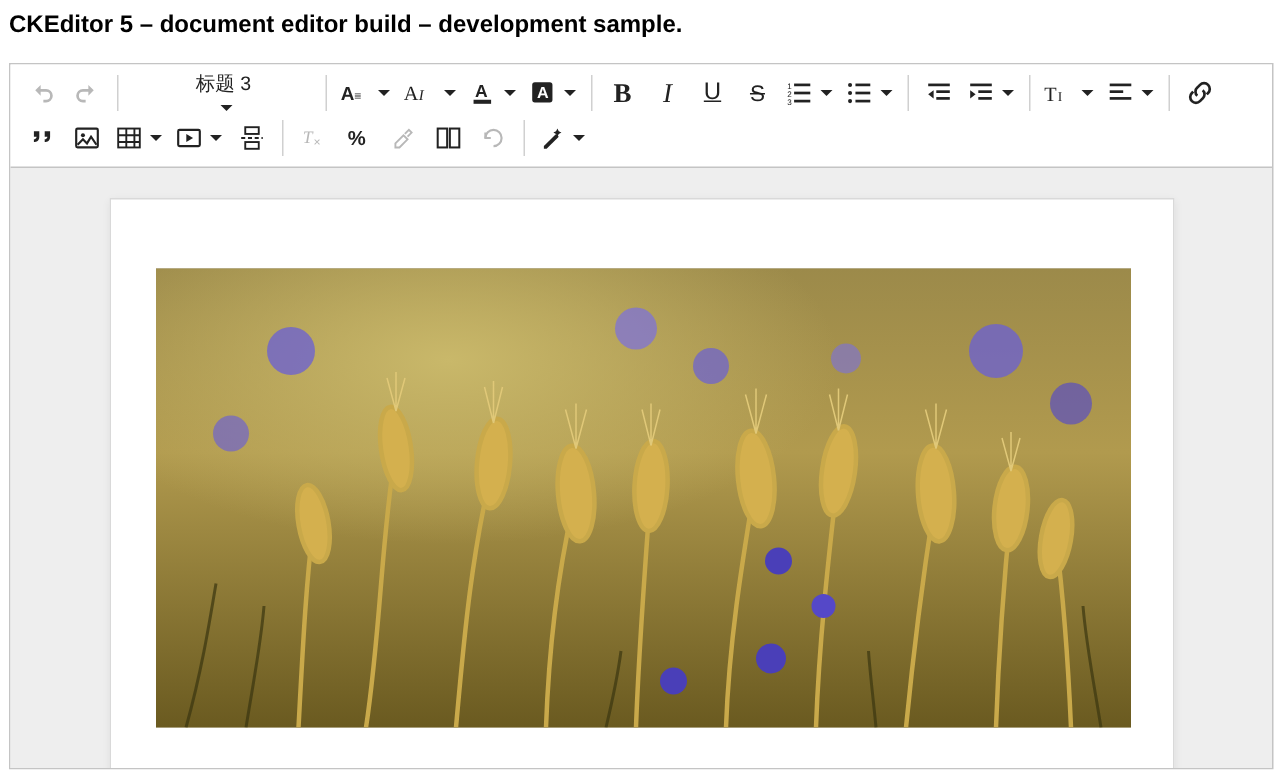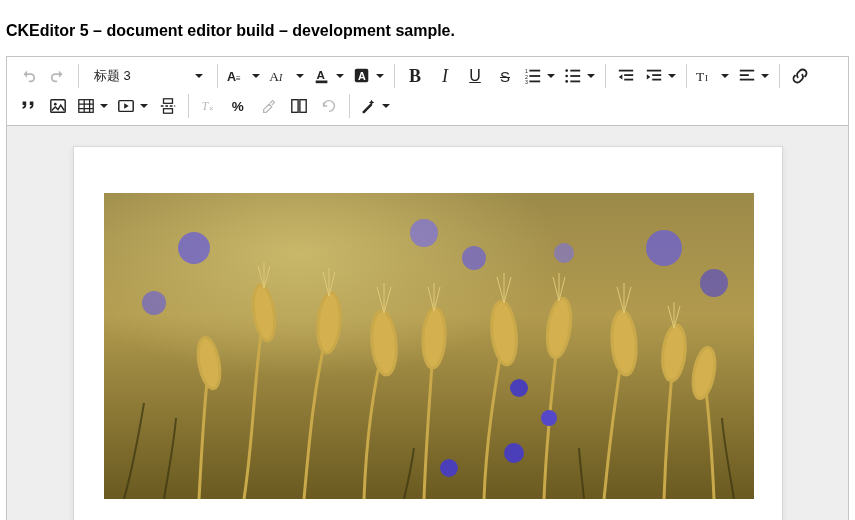--- a/index.html
+++ b/index.html
@@ -5,21 +5,21 @@
   * { box-sizing: border-box; }
   body {
     margin: 0;
     padding: 6px 6px 0 6px;
     font-family: Arial, Helvetica, sans-serif;
     background: #fff;
     color: #000;
   }
   h2.page-title {
     font-size: 16px;
-    margin: 16px 0 16px 0;
+    margin: 2px 0 16px 0;
     font-weight: 700;
   }
   .editor-frame {
     border: 1px solid #c4c4c4;
     background: #fff;
   }
   
   .toolbar {
     display: flex;
     flex-wrap: wrap;
@@ -53,20 +53,21 @@
     display: inline-flex;
     align-items: center;
     height: 30px;
     padding: 0 8px 0 10px;
     min-width: 128px;
     border-radius: 3px;
     cursor: pointer;
     justify-content: space-between;
     font-size: 13px;
     color: #222;
+    flex-direction: column;
   }
   .caret {
     margin-left: 4px;
   }
   .caret svg { display:block; }
   
   .doc-area {
     background: #eee;
     padding: 20px 0;
     height: 400px;

